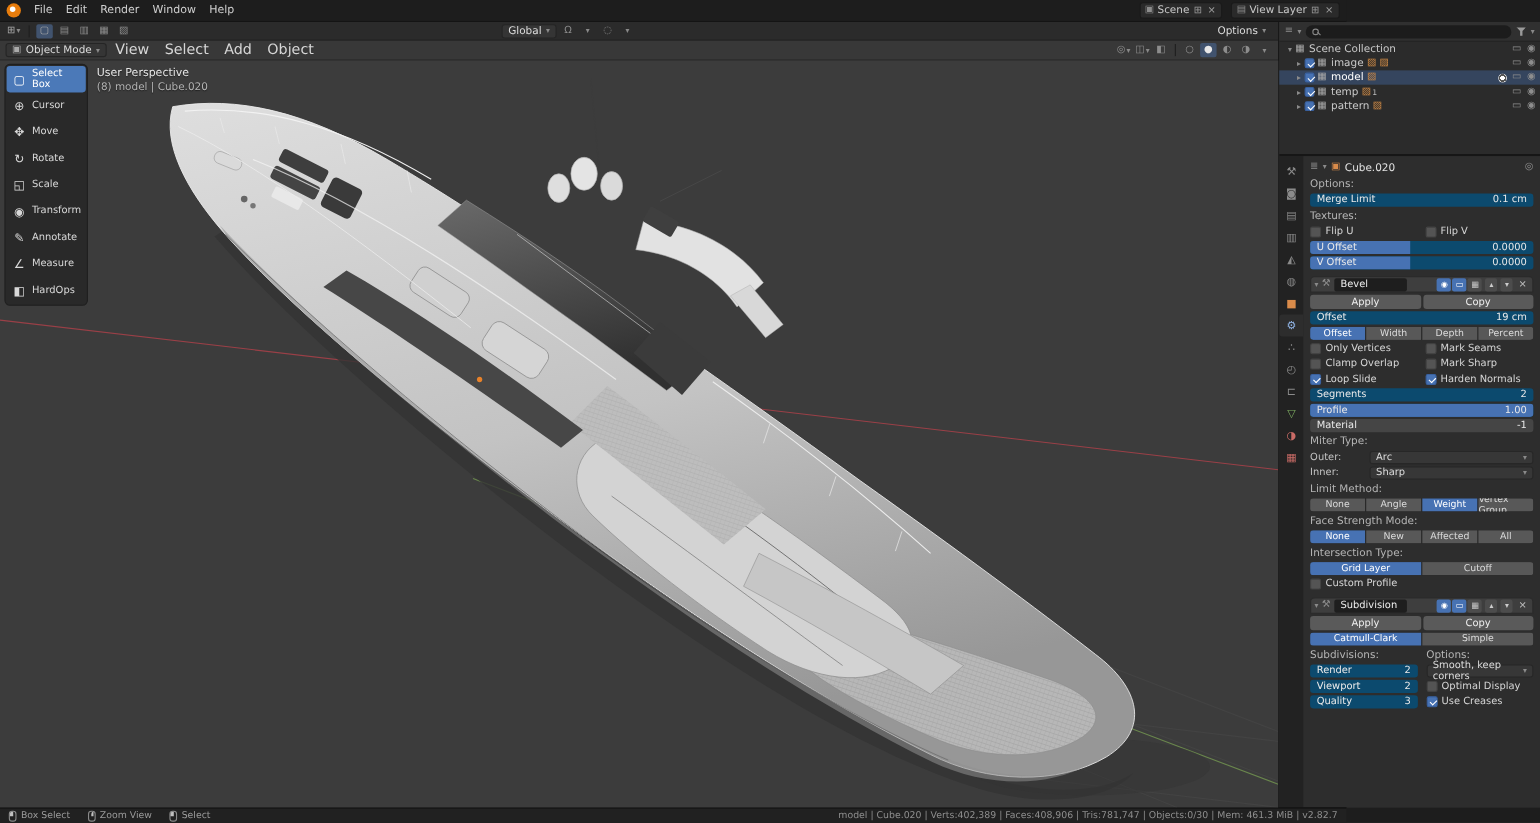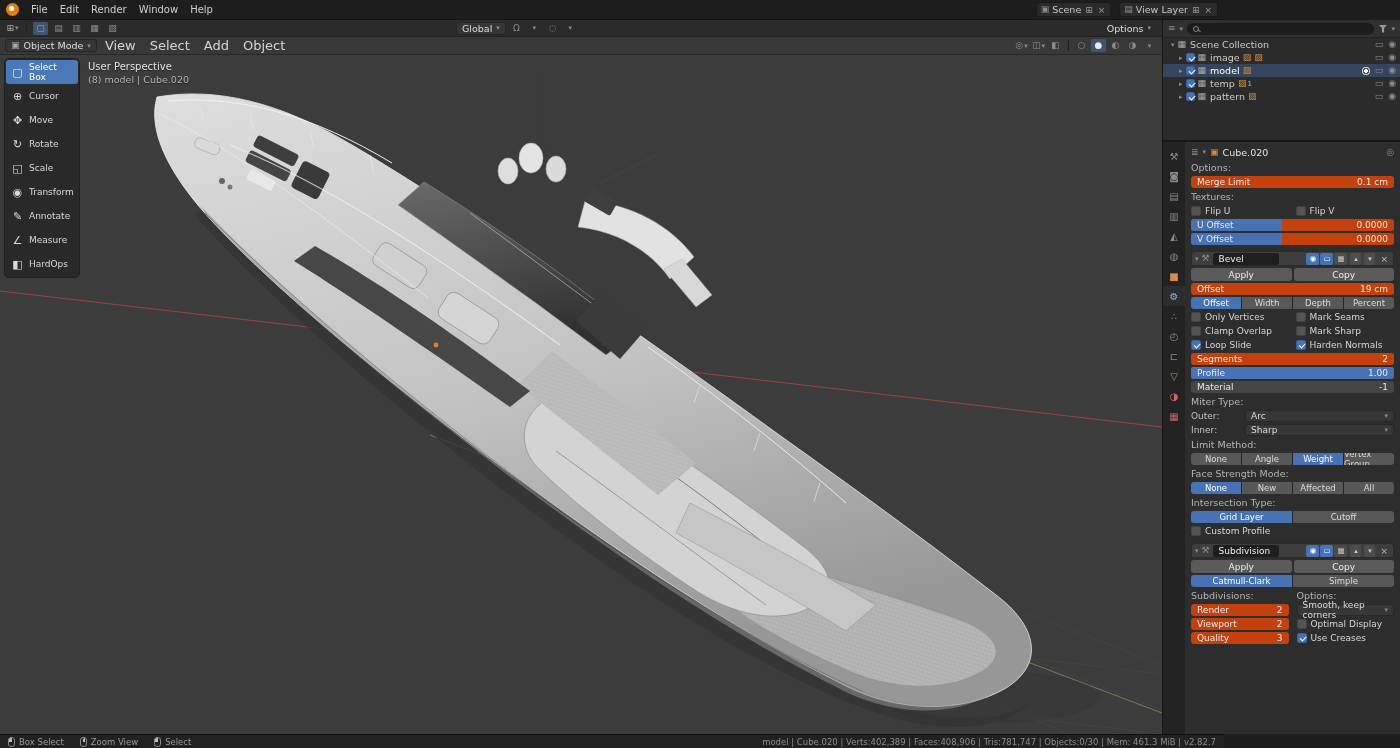--- a/index.html
+++ b/index.html
@@ -77,21 +77,21 @@
   .prop-tab.t-data { color:#7fae62; }
   .prop-tab.t-material { color:#c96b66; }
   .prop-tab.t-texture { color:#c96b66; }
   .prop-content { flex:1; background:#2d2d2d; padding:3px 6px 2px 6px; display:flex; flex-direction:column; gap:2px; overflow:hidden; }
   .crumb-row { display:flex; align-items:center; gap:4px; height:14px; flex:none; }
   .crumb-text { font-size:9.5px; color:#e2e2e2; }
   .crumb-row .pin { margin-left:auto; }
   .sec-label { font-size:9.5px; color:#b5b5b5; padding:1px 0; }
   .grid2 { display:grid; grid-template-columns:1fr 1fr; gap:2px 6px; }
   .cb-row { display:flex; align-items:center; gap:4px; height:12px; font-size:9px; color:#d6d6d6; }
-  .field { height:12px; background:#c2410c; border-radius:3px; display:flex; align-items:center; justify-content:space-between; padding:0 6px; font-size:9px; color:#e9e9e9; position:relative; overflow:hidden; }
+  .field { height:12px; background:#0c4a6e; border-radius:3px; display:flex; align-items:center; justify-content:space-between; padding:0 6px; font-size:9px; color:#e9e9e9; position:relative; overflow:hidden; }
   .field.darker { background:#454545; }
   .field span { position:relative; z-index:1; }
   .slider .fill { position:absolute; left:0; top:0; bottom:0; background:#4772b3; z-index:0; }
   .segmented { display:flex; gap:1px; height:12px; background:#242424; border-radius:3px; overflow:hidden; }
   .seg { flex:1; background:#585858; display:flex; align-items:center; justify-content:center; font-size:8.5px; color:#dcdcdc; }
   .seg.active { background:#4772b3; color:#fff; }
   .mod-header { height:15px; flex:none; background:#3e3e3e; border:1px solid #2a2a2a; border-radius:4px 4px 0 0; display:flex; align-items:center; gap:3px; padding:0 3px; margin-top:4px; }
   .mod-name { background:#1e1e1e; border-radius:2px; height:12px; line-height:12px; padding:0 6px; font-size:9px; color:#eee; width:66px; }
   .mod-toggles { display:flex; gap:1px; margin-left:auto; }
   .mtg { width:13px; height:12px; background:#4c4c4c; border-radius:2px; display:flex; align-items:center; justify-content:center; font-size:7.5px; color:#c9c9c9; }

